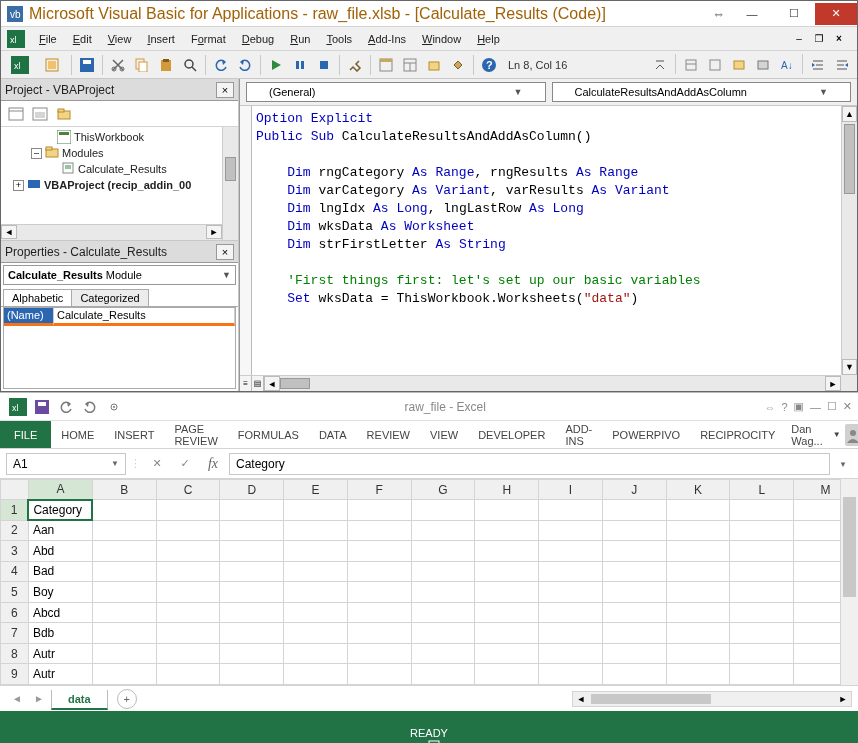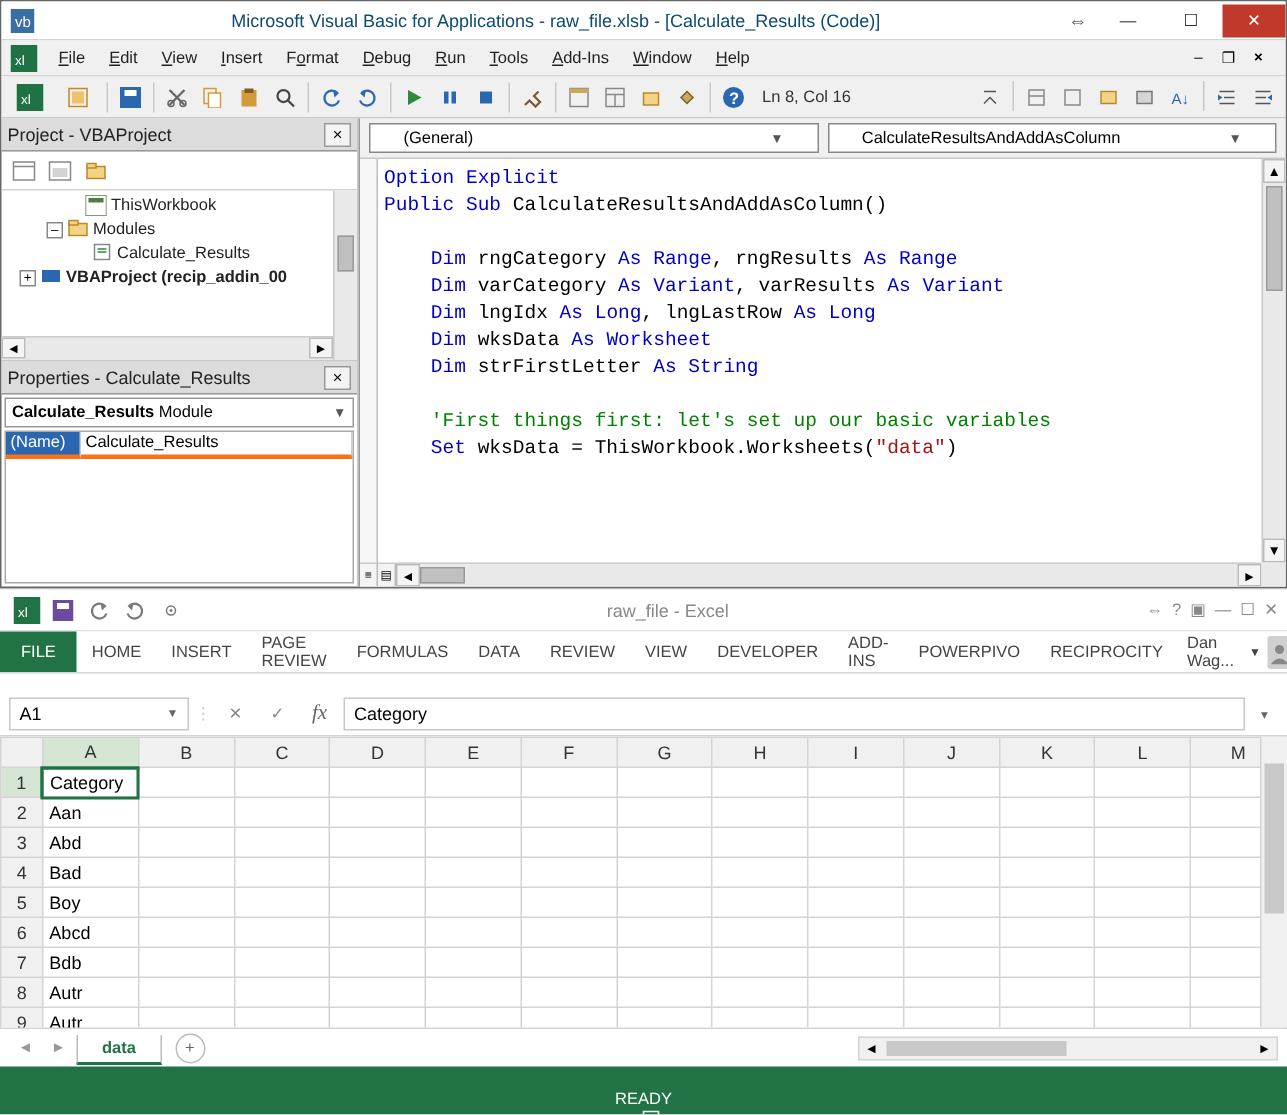--- a/index.html
+++ b/index.html
@@ -1,21 +1,21 @@
 <!DOCTYPE html>
 <html><head>
 <meta charset="utf-8">
 <style>
   * { box-sizing: border-box; margin: 0; padding: 0; }
   body { font-family: "Segoe UI", Tahoma, sans-serif; font-size: 11px; width: 858px; height: 743px; overflow: hidden; background: #fff; }
   .vba-window { border: 1px solid #666; width: 858px; height: 392px; display: flex; flex-direction: column; }
 
   .title-bar { background: #fff; height: 26px; display: flex; align-items: center; padding: 0 0 0 6px; border-bottom: 1px solid #d4d4d4; }
   .title-bar .icon { width: 16px; height: 16px; margin-right: 6px; }
-  .title-bar .title-text { flex: 1; text-align: center; color: #0c4a6e; font-size: 12px; }
+  .title-bar .title-text { flex: 1; text-align: left; color: #a16207; font-size: 16px; }
   .title-bar .winbtns { display: flex; }
   .title-bar .winbtn { width: 42px; height: 22px; display: flex; align-items: center; justify-content: center; font-size: 11px; }
   .title-bar .winbtn.close { background: #c0392b; color: #fff; }
   .title-bar .winbtn.min, .title-bar .winbtn.max { color: #333; }
   .title-bar .dock { font-size: 13px; color: #444; margin-right: 6px; }
 
   .menu-bar { background: #f0f0f0; height: 24px; display: flex; align-items: center; padding: 0 6px; border-bottom: 1px solid #d4d4d4; }
   .menu-bar .logo { width: 18px; height: 18px; margin-right: 6px; }
   .menu-bar .menu-item { padding: 2px 8px; color: #222; cursor: default; }
   .menu-bar .menu-item u { text-decoration: underline; }
@@ -90,21 +90,21 @@
   .xl-qat { height:28px; background:#fff; display:flex; align-items:center; padding:0 6px; border-bottom:1px solid #e0e0e0; }
   .xl-qat .qbtn { width:24px; height:22px; display:flex; align-items:center; justify-content:center; }
   .xl-qat .title { flex:1; text-align:center; color:#888; font-size:12px; }
   .xl-qat .right { display:flex; gap:6px; align-items:center; }
   .xl-ribbon { height:28px; background:#fff; display:flex; align-items:stretch; border-bottom:1px solid #d4d4d4; }
   .xl-ribbon .tab { padding:0 10px; display:flex; align-items:center; font-size:11px; color:#444; }
   .xl-ribbon .tab.file { background:#217346; color:#fff; font-weight:400; padding:0 14px; }
   .xl-ribbon .user { margin-left:auto; padding:0 6px; display:flex; align-items:center; gap:4px; font-size:11px; color:#444; }
   .xl-ribbon .user .avatar { width:22px; height:22px; background:#d0d0d0; border-radius:2px; display:flex; align-items:center; justify-content:center; }
 
-  .xl-formula { height:30px; display:flex; align-items:center; border-bottom:1px solid #d4d4d4; background:#fff; padding:4px 6px; gap:4px;margin-top:12px; }
+  .xl-formula { height:30px; display:flex; align-items:center; border-bottom:1px solid #d4d4d4; background:#fff; padding:4px 6px; gap:4px; }
   .xl-formula .namebox { width:120px; border:1px solid #c8c8c8; height:22px; display:flex; align-items:center; padding:0 6px; font-size:12px; background:#fff; }
   .xl-formula .namebox .ar { margin-left:auto; font-size:8px; color:#666; }
   .xl-formula .fxbtn { width:24px; height:22px; display:flex; align-items:center; justify-content:center; color:#888; }
   .xl-formula .fx { font-style:italic; font-family: "Times New Roman", serif; color:#666; font-size:14px; }
   .xl-formula .fbar { flex:1; border:1px solid #c8c8c8; height:22px; padding:0 6px; display:flex; align-items:center; font-size:12px; }
   .xl-formula .expand { width:18px; display:flex; align-items:center; justify-content:center; font-size:9px; color:#666; }
 
   .xl-grid-wrap { flex:1; display:flex; position:relative; overflow:hidden; }
   .xl-table { border-collapse:collapse; table-layout:fixed; }
   .xl-table th, .xl-table td { border:1px solid #d4d4d4; height:20px; font-size:12px; font-weight:normal; }
@@ -433,20 +433,24 @@
 
       <div class="properties">
         <div class="panel-header">
           <span class="title">Properties - Calculate_Results</span>
           <span class="xbtn">×</span>
         </div>
         <div class="prop-combo">
           <b>Calculate_Results</b>&nbsp;<span>Module</span>
           <span class="arrow">▼</span>
         </div>
+        <div class="prop-tabs">
+          <div class="ptab active">Alphabetic</div>
+          <div class="ptab">Categorized</div>
+        </div>
         <div class="prop-grid">
           <div class="prow">
             <div class="pcell name">(Name)</div>
             <div class="pcell val">Calculate_Results</div>
           </div>
         </div>
       </div>
     </div>
 
     <div class="code-pane">

